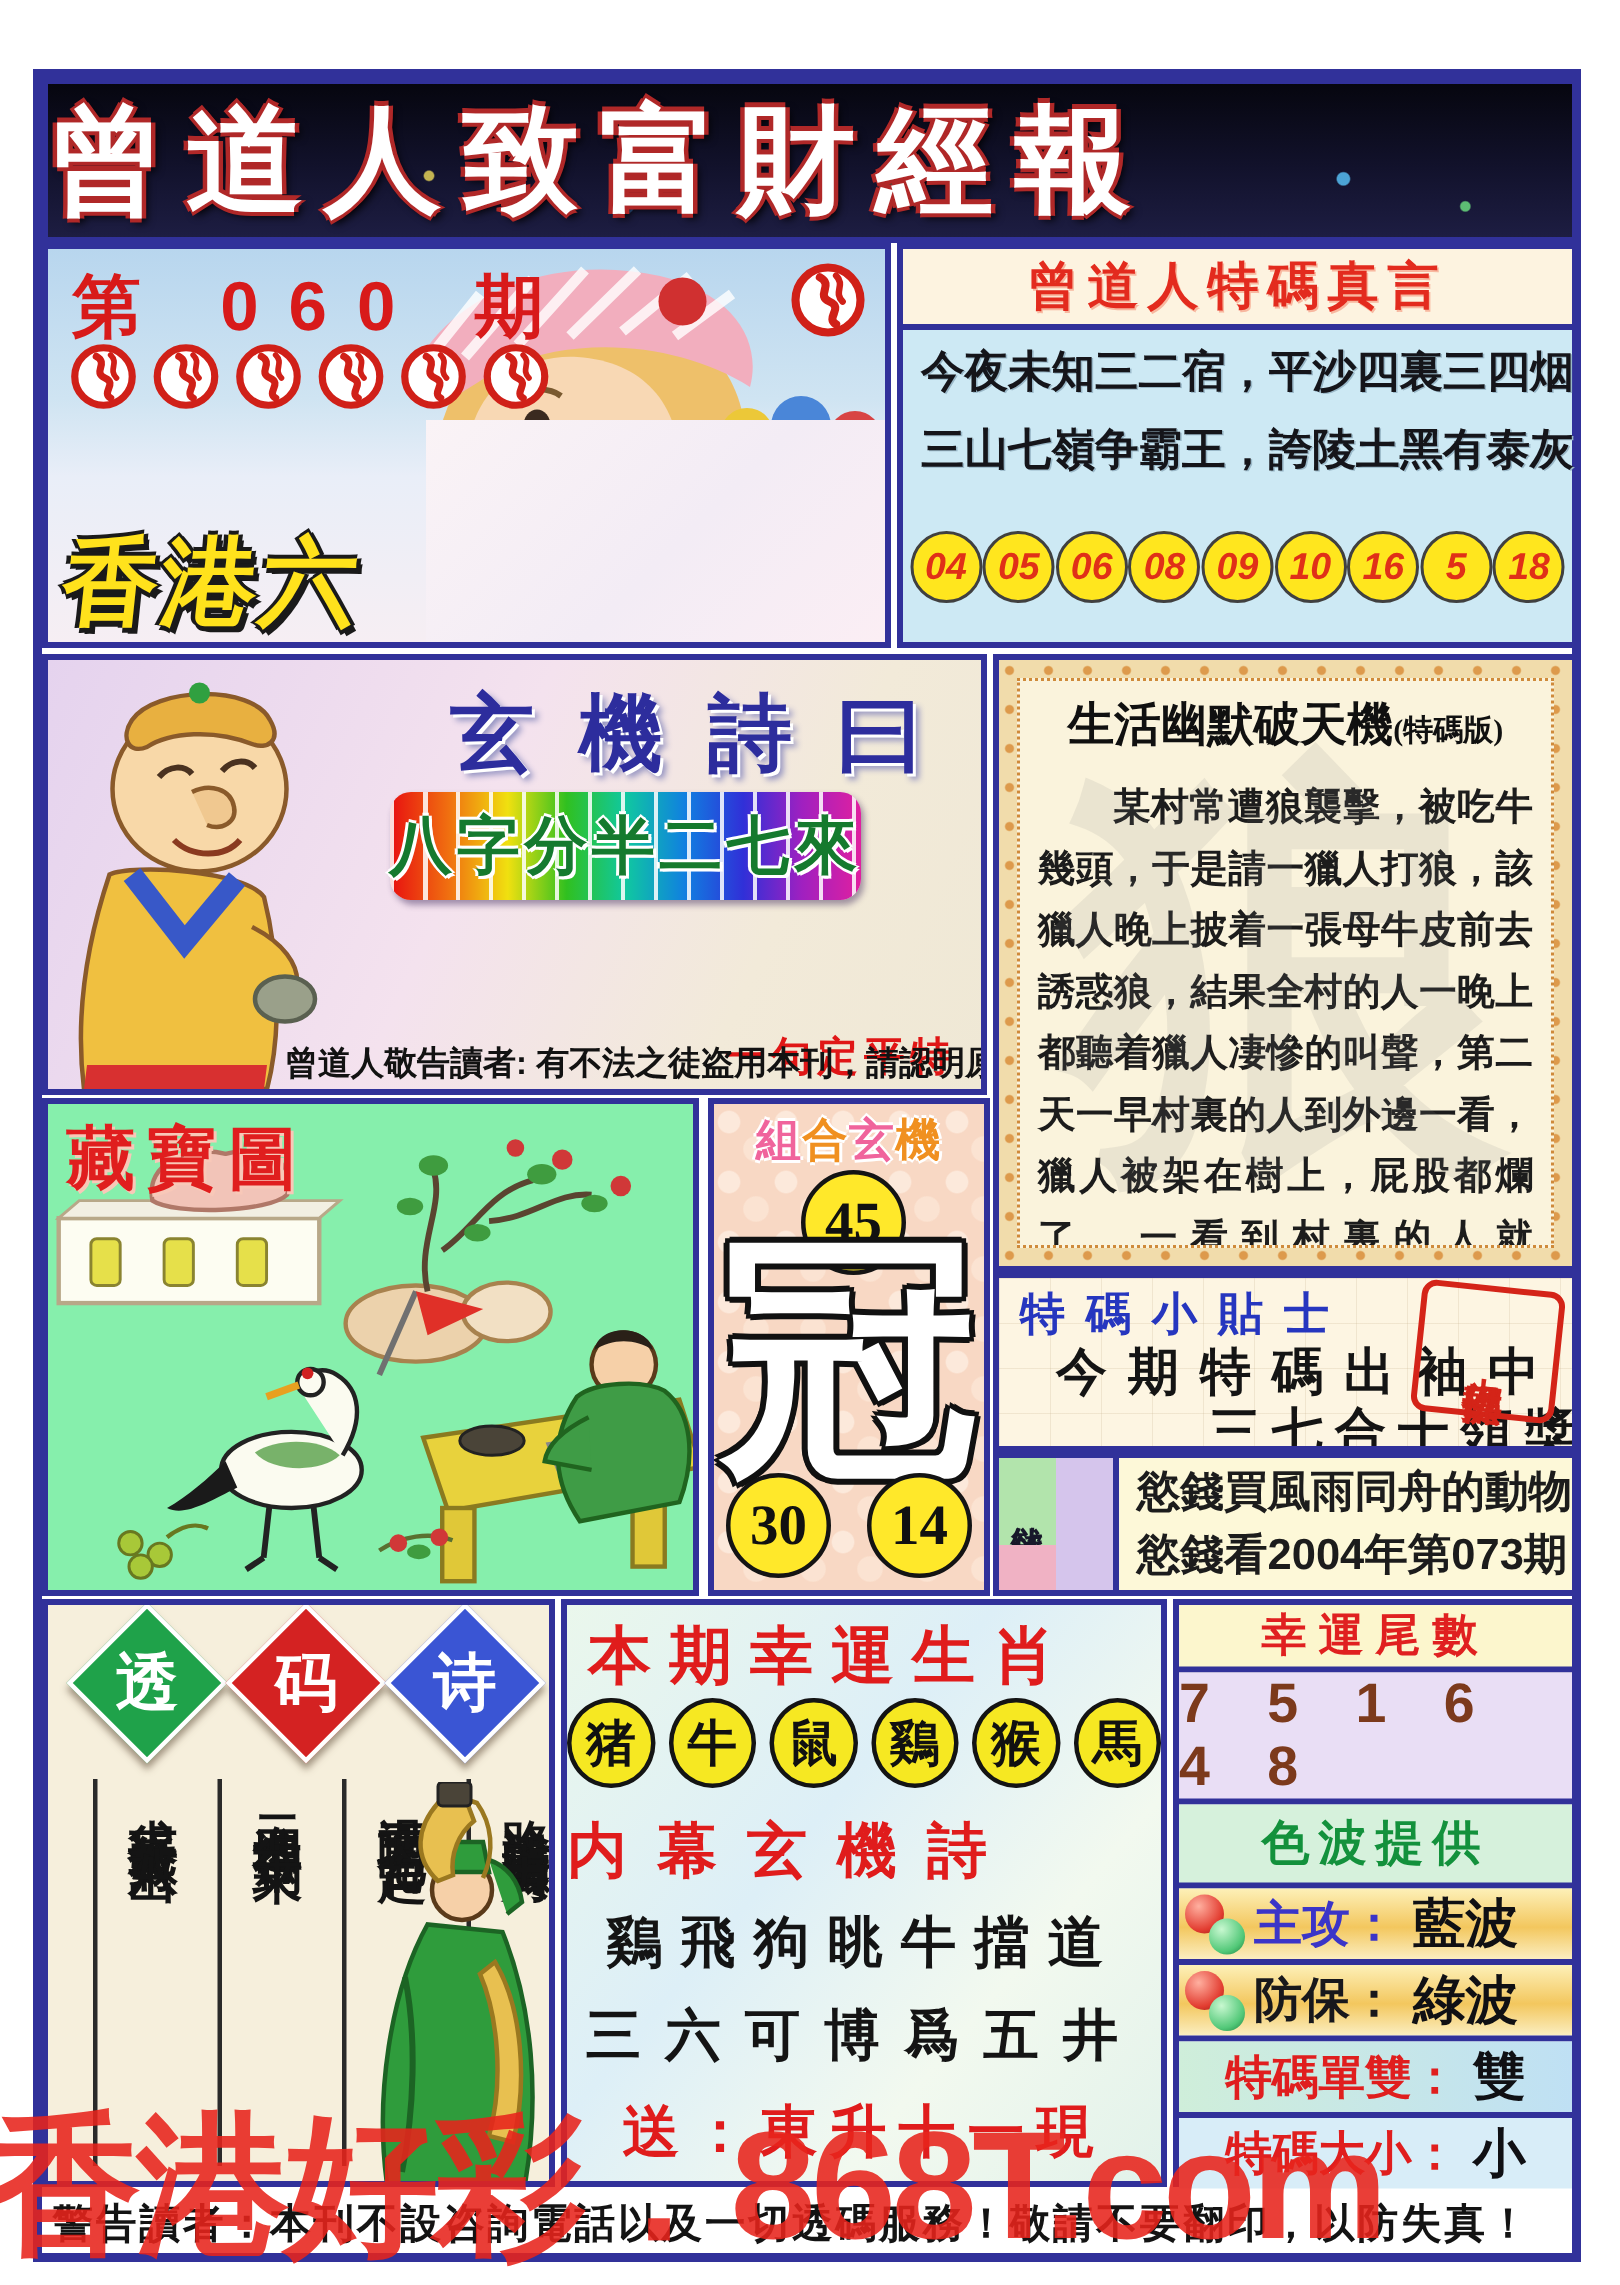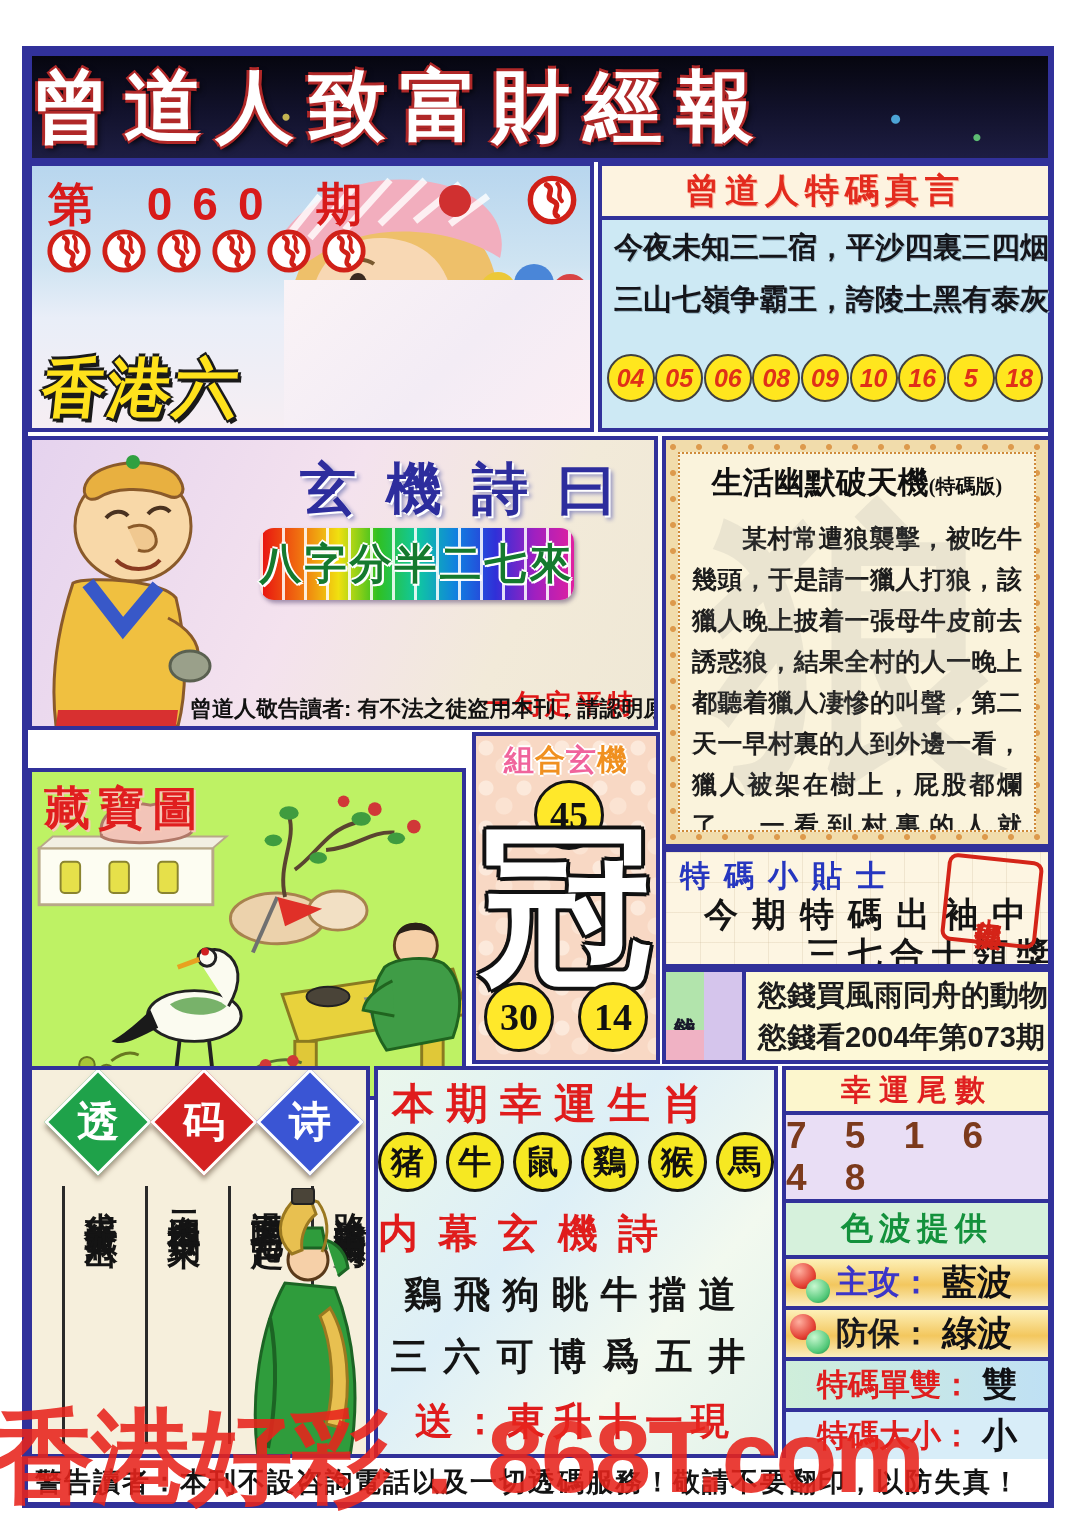--- a/index.html
+++ b/index.html
@@ -77,21 +77,21 @@
     border:2px dotted #cf8a3a;overflow:hidden;}
   .story-wm{position:absolute;left:50%;top:52%;transform:translate(-50%,-50%);font-size:300px;font-weight:bold;
     color:rgba(130,130,130,.13);font-family:"Liberation Serif",serif;pointer-events:none;}
   .story-title{margin-top:8px;text-align:center;color:#101010;font-size:31px;font-weight:bold;white-space:nowrap;
     font-family:"Liberation Serif",serif;}
   .story-title .suffix{font-size:20px;}
   .story-body{margin:14px 12px 0 12px;color:#1c1c1c;font-size:25px;line-height:41px;font-weight:bold;
     text-align:justify;text-indent:2em;font-family:"Liberation Serif",serif;}
 
   
-  .treasure-box{left:28px;top:768px;width:438px;height:332px;background:#bef264;overflow:hidden;}
+  .treasure-box{left:28px;top:732px;width:438px;height:332px;background:#86efac;overflow:hidden;}
   .treasure-title{position:absolute;left:12px;top:6px;color:#e01e1e;font-size:46px;font-weight:bold;letter-spacing:8px;z-index:2;
     text-shadow:2px 2px 0 #f8c8b8;}
   .treasure-svg{position:absolute;left:0;top:0;width:100%;height:100%;}
 
   
   .combo-box{left:472px;top:732px;width:188px;height:332px;background:#f8d8c4;
     background-image:radial-gradient(circle at 10px 12px,#fce9db 7px,rgba(0,0,0,0) 8px),
                      radial-gradient(circle at 28px 30px,#fbe3d2 8px,rgba(0,0,0,0) 9px);
     background-size:38px 40px;overflow:hidden;}
   .combo-title{position:absolute;left:0;right:0;top:4px;text-align:center;font-size:30px;font-weight:bold;letter-spacing:1px;white-space:nowrap;}

